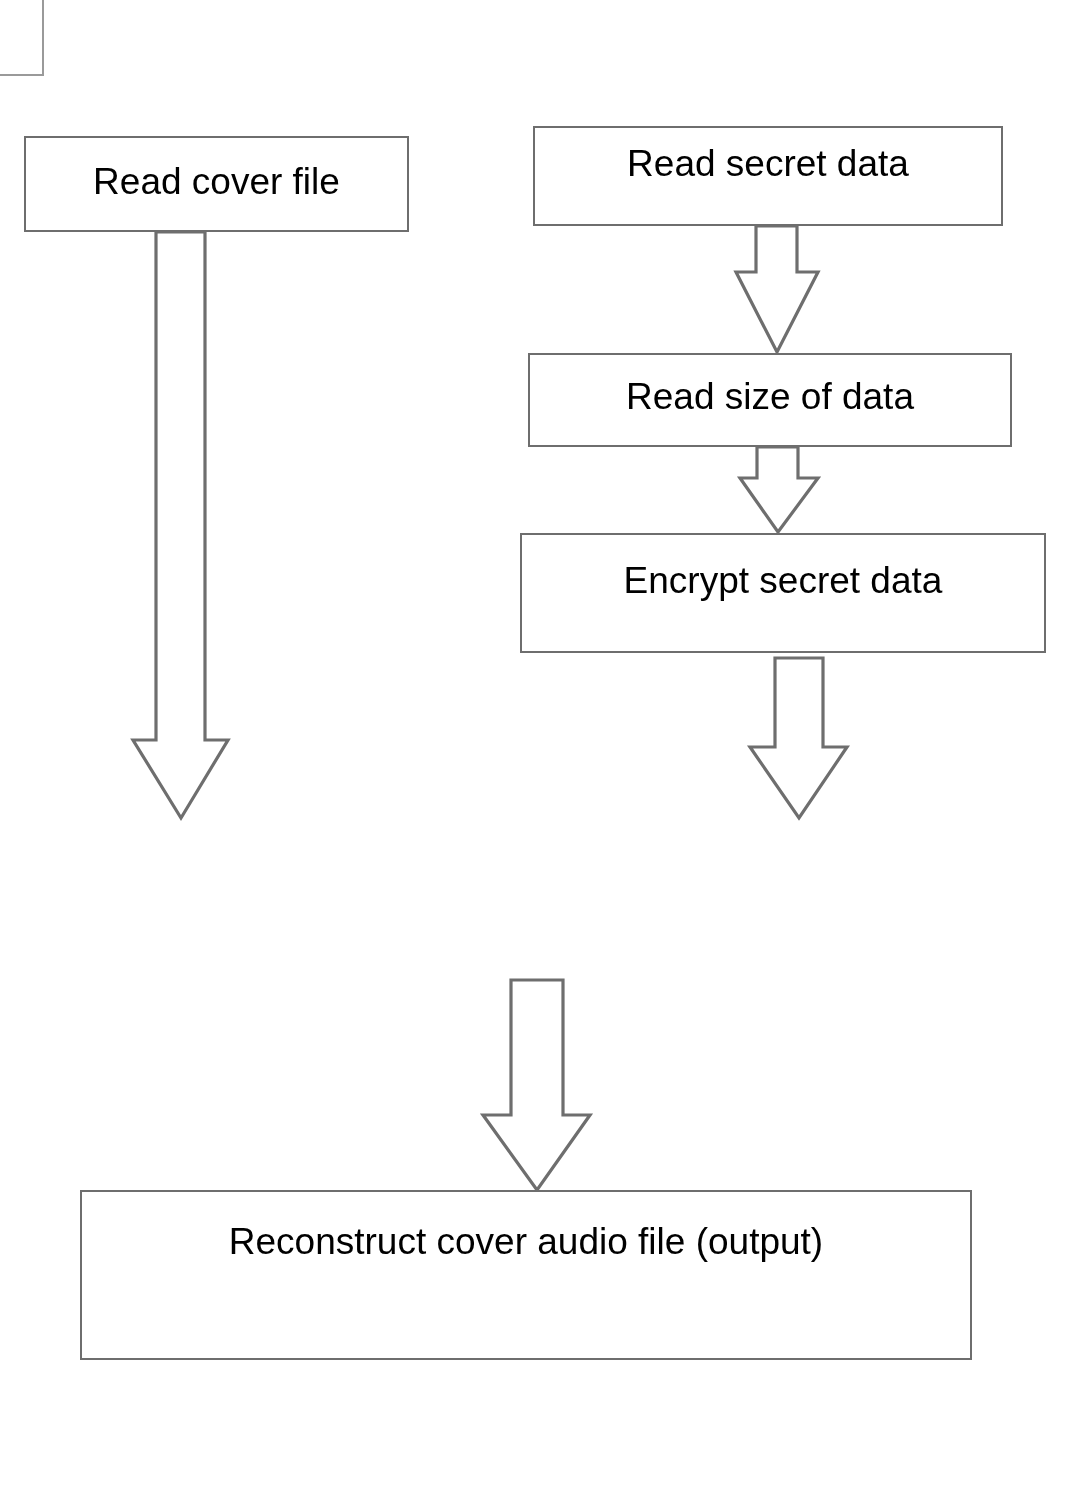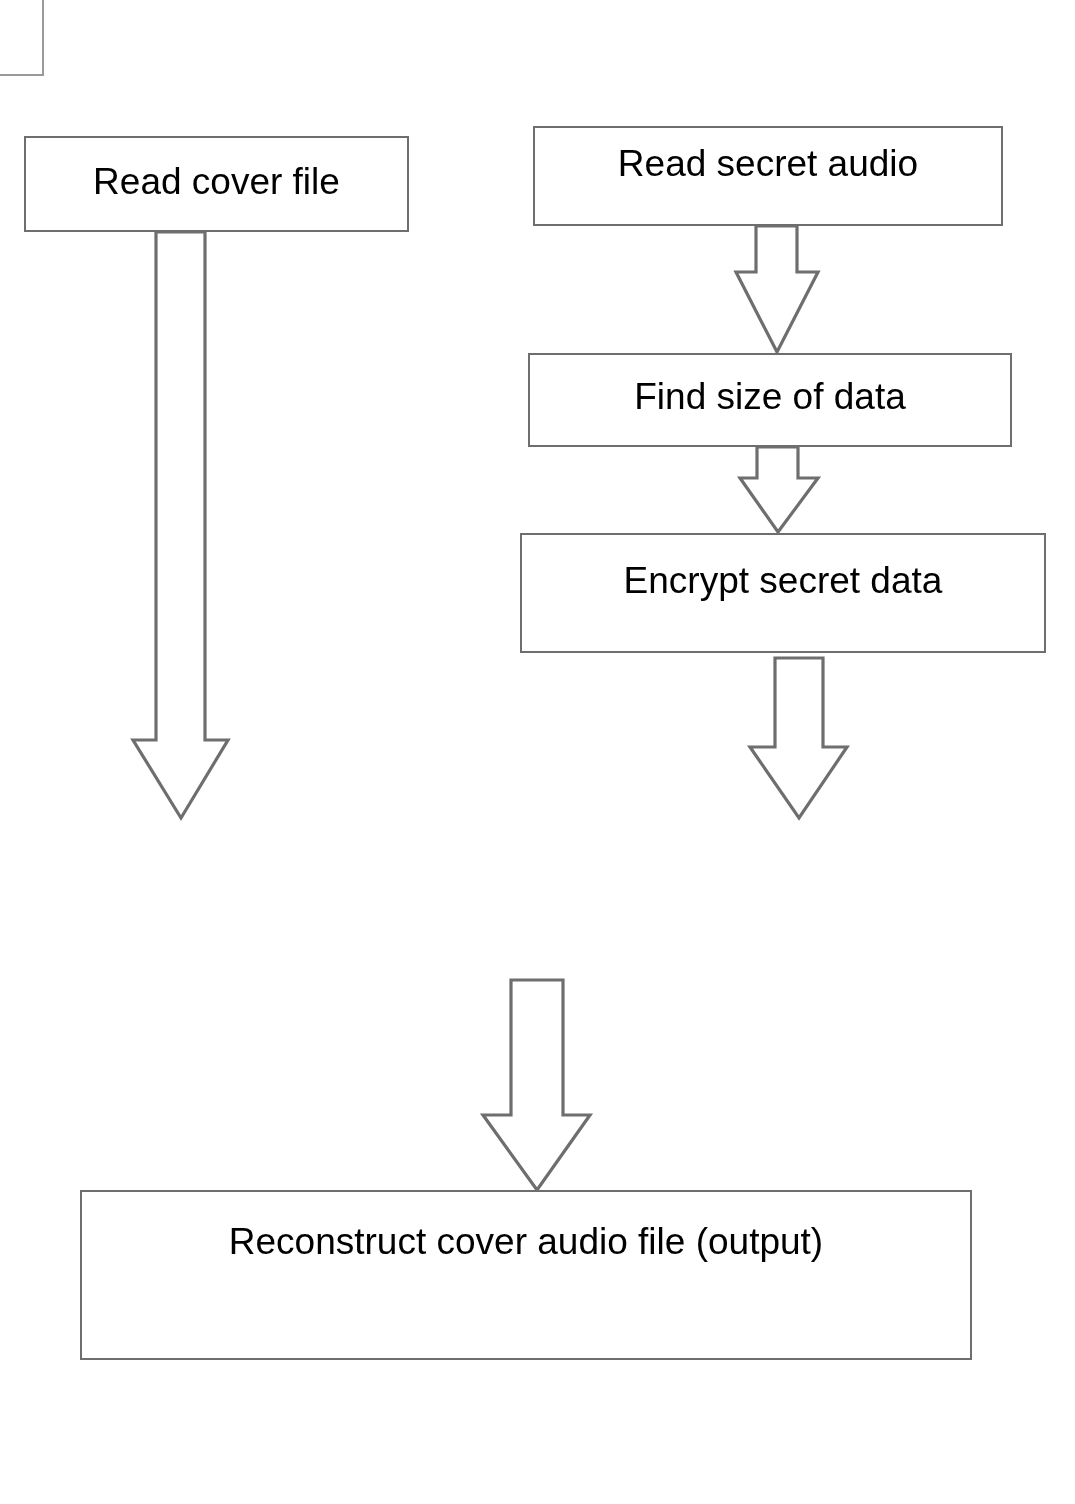--- a/index.html
+++ b/index.html
@@ -65,25 +65,25 @@
     <polygon points="775,658 823,658 823,747 847,747 799,818 750,747 775,747" fill="#ffffff" stroke="#6e6e6e" stroke-width="3.2" stroke-linejoin="miter"></polygon>
 
     <polygon points="511,980 563,980 563,1115 590,1115 537,1190 483,1115 511,1115" fill="#ffffff" stroke="#6e6e6e" stroke-width="3.2" stroke-linejoin="miter"></polygon>
   </svg>
 
   <div class="node" style="left:24px; top:136px; width:385px; height:96px;">
     <span class="node-label" style="font-size:37px; line-height:44px; padding-top:22px;">Read cover file</span>
   </div>
 
   <div class="node" style="left:533px; top:126px; width:470px; height:100px;">
-    <span class="node-label" style="font-size:37px; line-height:44px; padding-top:14px;">Read secret audio</span>
+    <span class="node-label" style="font-size:37px; line-height:44px; padding-top:14px;">Read secret data</span>
   </div>
 
   <div class="node" style="left:528px; top:353px; width:484px; height:94px;">
-    <span class="node-label" style="font-size:37px; line-height:44px; padding-top:20px;">Find size of data</span>
+    <span class="node-label" style="font-size:37px; line-height:44px; padding-top:20px;">Read size of data</span>
   </div>
 
   <div class="node" style="left:520px; top:533px; width:526px; height:120px;">
     <span class="node-label" style="font-size:37px; line-height:44px; padding-top:24px;">Encrypt secret data</span>
   </div>
 
 
   <div class="node" style="left:80px; top:1190px; width:892px; height:170px;">
     <span class="node-label" style="font-size:37px; line-height:44px; padding-top:28px;">Reconstruct cover audio file (output)</span>
   </div>

